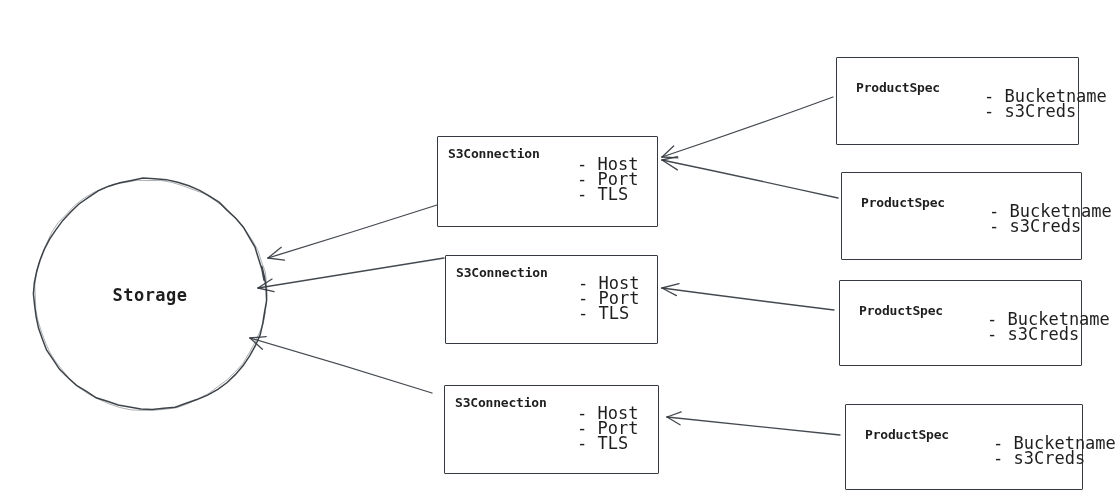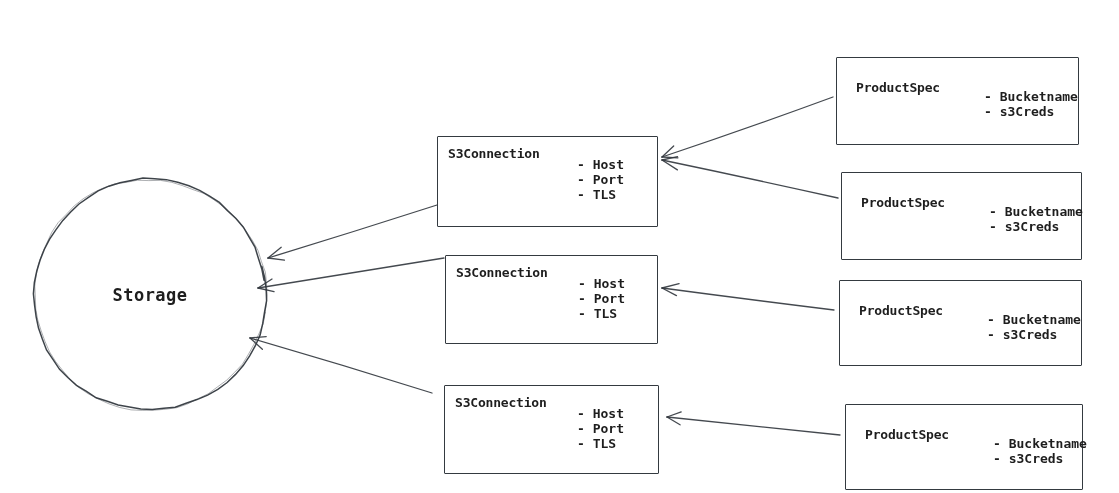--- a/index.html
+++ b/index.html
@@ -38,22 +38,22 @@
     font-family: "DejaVu Sans Mono", monospace;
     font-size: 13px;
     font-weight: 700;
     color: #1e1e1e;
     letter-spacing: -0.2px;
     white-space: nowrap;
   }
   .node-fields {
     position: absolute;
     font-family: "DejaVu Sans Mono", monospace;
-    font-size: 13px;
-    font-weight: 700;
+    font-size: 17px;
+    font-weight: 400;
     color: #1e1e1e;
     line-height: 15px;
     white-space: nowrap;
   }
   .circle-label {
     position: absolute;
     font-family: "DejaVu Sans Mono", monospace;
     font-size: 17px;
     font-weight: 700;
     color: #1e1e1e;

